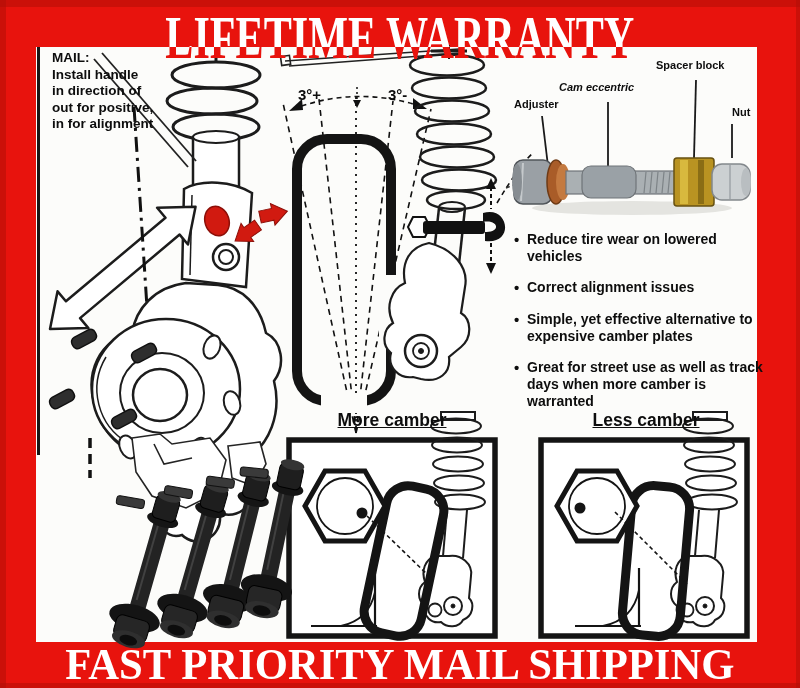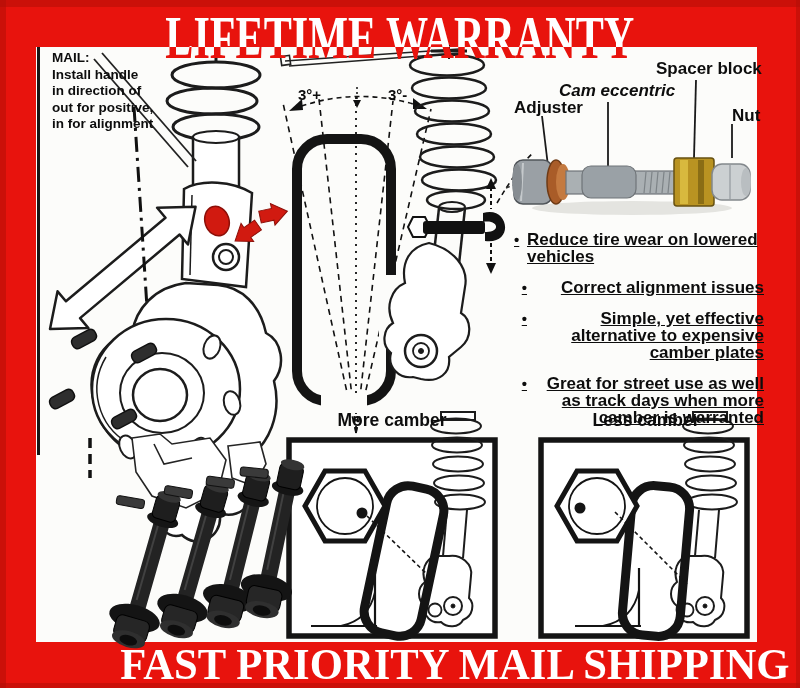--- a/index.html
+++ b/index.html
@@ -35,54 +35,54 @@
   }
   .banner-top-white{
     position:absolute; top:6px; left:0; width:800px; text-align:center;
     font-family:"Liberation Serif", serif; font-weight:700; font-size:62px; line-height:1;
     color:#ffffff; white-space:nowrap;
   }
 
   
   .banner-bottom{
     position:absolute; left:0; top:642px; width:800px; height:46px;
-    text-align:right; line-height:46px; z-index:5;
+    text-align:center; line-height:46px; z-index:5;
     font-family:"Liberation Serif", serif; font-weight:700; font-size:44px;
     color:#ffffff; white-space:nowrap;
   }
   .banner-bottom .sq{display:inline-block; transform:scaleX(0.97);}
 
   
   .note{
     position:absolute; left:52px; top:50px; width:160px; z-index:3;
     font-size:13.5px; font-weight:700; line-height:16.5px; color:#0d0d0d;
   }
 
   
   .deg{position:absolute; z-index:3; font-weight:700; font-size:15px; color:#0d0d0d;}
   .deg.plus{left:298px; top:86px;}
   .deg.minus{left:388px; top:86px;}
 
   
-  .plabel{position:absolute; z-index:4; font-weight:700; font-size:17px; color:#0d0d0d; white-space:nowrap;}
+  .plabel{position:absolute; z-index:4; font-weight:700; font-size:11px; color:#0d0d0d; white-space:nowrap;}
   .plabel.adjuster{left:514px; top:98px;}
   .plabel.cam{left:559px; top:81px;font-style:italic;}
   .plabel.spacer{left:656px; top:59px;}
   .plabel.nut{left:714px; top:106px;padding-left:18px;}
 
   
   .bullets{position:absolute; left:514px; top:231px; width:250px; z-index:3;}
-  .bullet{display:flex; font-weight:700; font-size:17px; line-height:17px; color:#0d0d0d;text-decoration:underline;}
-  .bullet + .bullet{margin-top:14px;text-align:right;}
+  .bullet{display:flex; font-weight:700; font-size:14px; line-height:17px; color:#0d0d0d;}
+  .bullet + .bullet{margin-top:14px;}
   .bullet .dot{width:13px; flex:0 0 13px;}
   .bullet .dot::before{content:"\2022"; font-size:15px;}
   .bullet .btxt{flex:1;}
 
   
-  .box-title{position:absolute; z-index:4; font-weight:700; font-size:17.5px; color:#0d0d0d; text-align:center;}
+  .box-title{position:absolute; z-index:4; font-weight:700; font-size:17.5px; color:#0d0d0d; text-align:center;text-decoration:underline;}
   .box-title.more{left:287px; top:410px; width:210px;}
   .box-title.less{left:539px; top:410px; width:214px;}
 
   svg{position:absolute; z-index:2; overflow:visible;}
   #left-diagram{left:36px; top:47px;}
   #center-diagram{left:281px; top:45px;}
   #bolt-photo{left:506px; top:58px;}
   #box-more{left:285px; top:410px;}
   #box-less{left:537px; top:410px;}
   #bolts-product{left:14px; top:434px; z-index:3;}

